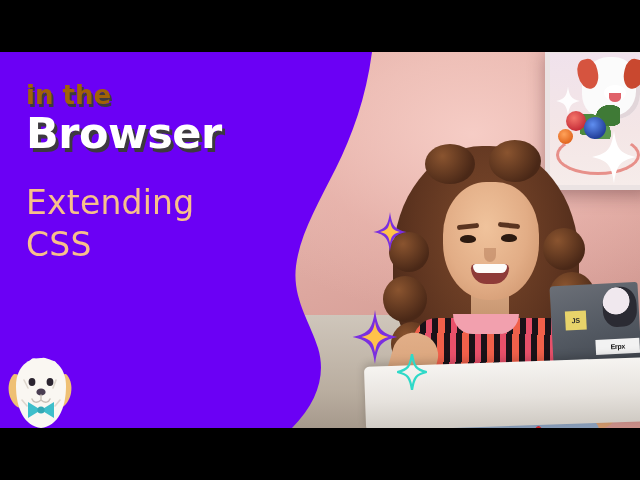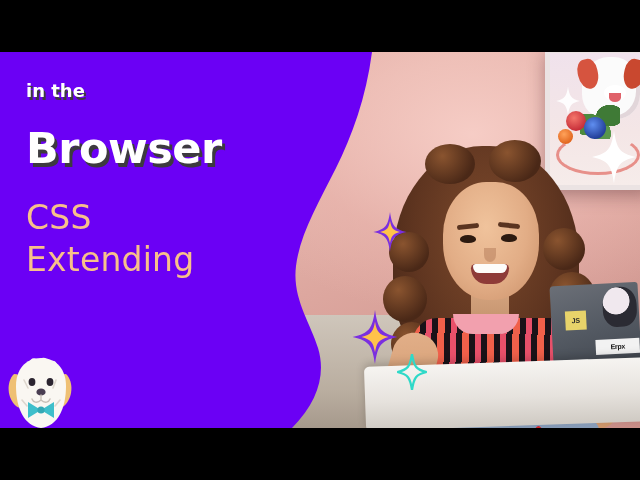--- a/index.html
+++ b/index.html
@@ -403,26 +403,26 @@
     font-weight: bold;
     font-size: 43px;
     line-height: 1.02;
     color: #ffffff;
     letter-spacing: -0.5px;
     text-shadow: 3px 4px 0 #3d3a3f;
   }
   .t-small {
     font-family: "DejaVu Sans", sans-serif;
     font-weight: bold;
-    font-size: 18px;
-    color: #ffffff;
+    font-size: 26px;
+    color: #a16207;
     letter-spacing: 0px;
     text-shadow: 2px 3px 0 #3d3a3f;
   }
-  .title-line-2 { margin-top: 26px; white-space: nowrap; }
+  .title-line-2 { margin-top: 2px; white-space: nowrap; }
   .subtitle {
     margin-top: 26px;
     font-family: "DejaVu Sans", sans-serif;
     font-weight: normal;
     font-size: 33px;
     line-height: 1.28;
     color: #f8c08a;
     letter-spacing: .2px;
   }
 
@@ -570,22 +570,22 @@
     </div>
 
     <div class="titles">
       <div class="title-line-1">
         <span class="t-small">in the</span>
       </div>
       <div class="title-line-2">
         <span class="t-big">Browser</span>
       </div>
       <div class="subtitle">
+        <div>Extending</div>
         <div>CSS</div>
-        <div>Extending</div>
       </div>
     </div>
 
     <div class="mascot">
       <svg viewBox="0 0 74 76" width="74" height="76">
 
         <path d="M10,20 C2,28 3,44 12,52 C20,58 26,50 24,38 C22,28 18,20 10,20 Z" fill="#EFC074"></path>
         <path d="M62,20 C70,28 69,44 60,52 C52,58 46,50 48,38 C50,28 54,20 62,20 Z" fill="#EFC074"></path>
 
         <path d="M37,4 C53,4 62,16 62,32 C62,54 54,72 37,74 C20,72 12,54 12,32 C12,16 21,4 37,4 Z" fill="#FAF7F2"></path>

